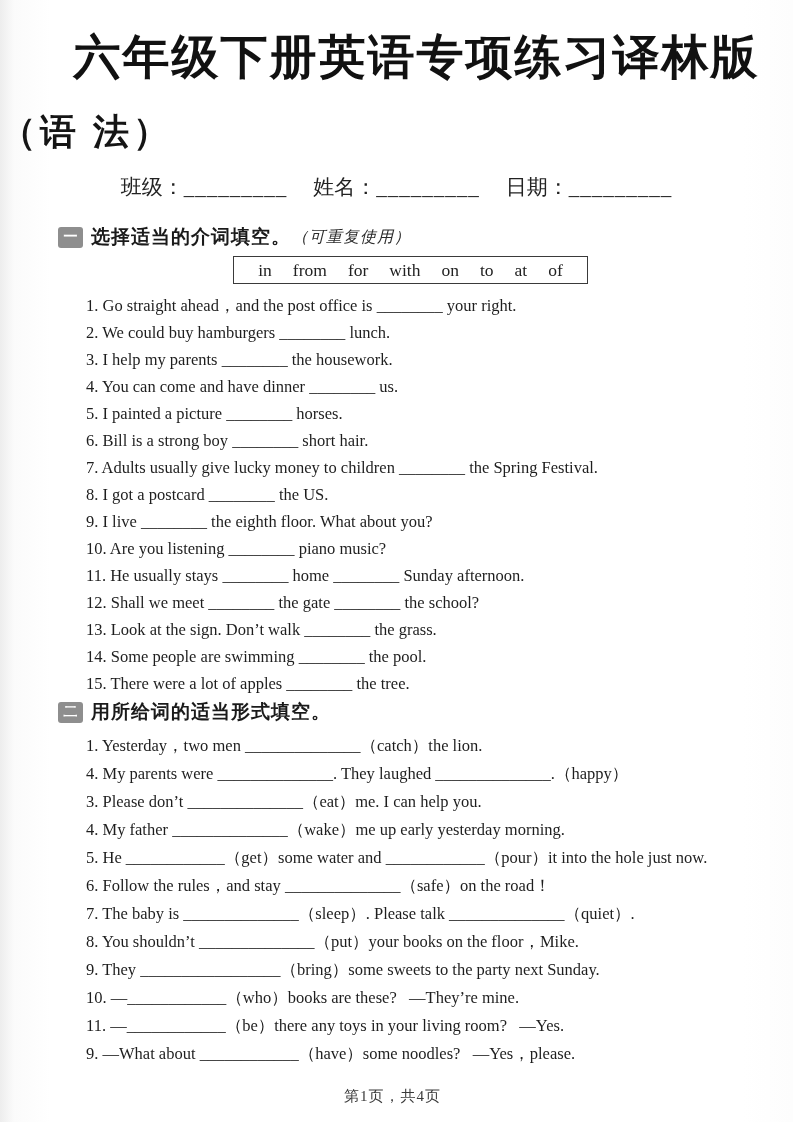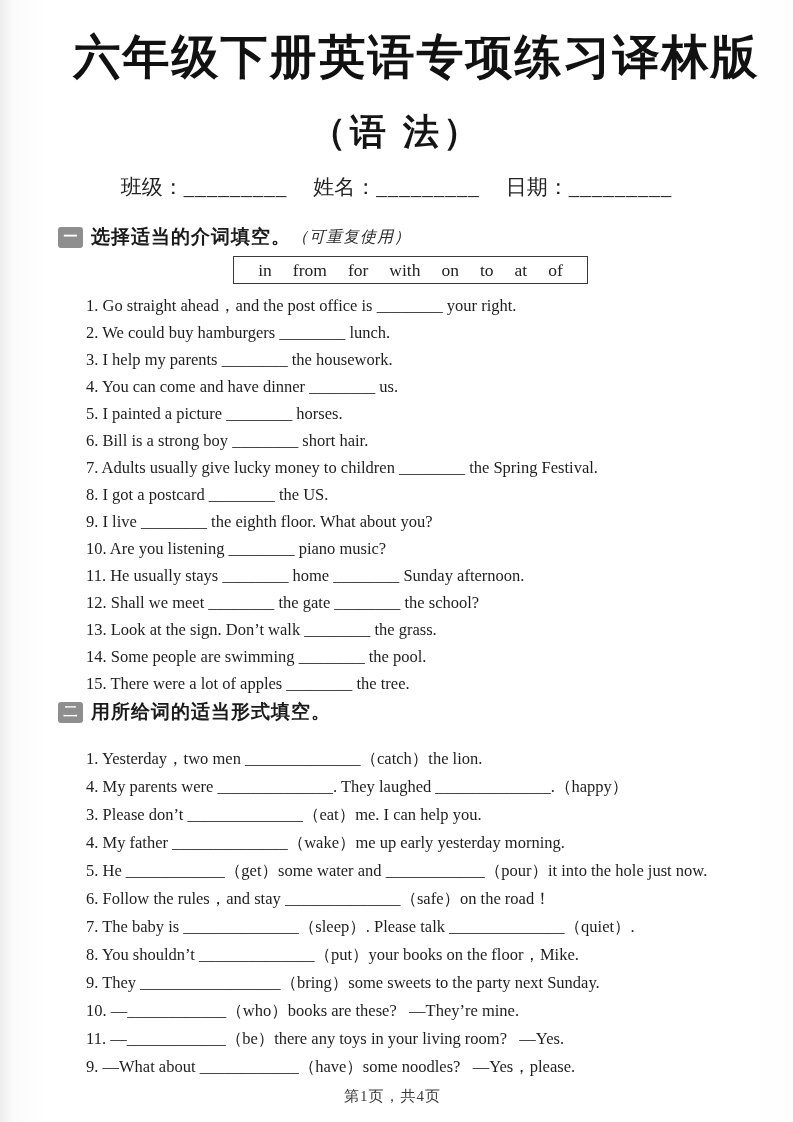--- a/index.html
+++ b/index.html
@@ -19,21 +19,21 @@
     text-align: center;
     font-size: 47px;
     line-height: 58px;
     font-weight: 700;
     letter-spacing: 2px;
     color: #111;
     padding-left: 40px;
   }
   .subtitle {
     margin-top: 24px;
-    text-align: center;
+    text-align: left;
     font-size: 36px;
     line-height: 44px;
     font-weight: 700;
     letter-spacing: 4px;
     color: #151515;
   }
   .info-row {
     margin-top: 18px;
     display: flex;
     justify-content: center;
@@ -86,21 +86,21 @@
     border: 1px solid #3a3a3a;
     padding: 2px 24px;
     display: flex;
     gap: 21px;
     font-size: 17.5px;
     line-height: 22px;
     color: #222;
     transform: translateX(14px);
   }
   .items { margin-top: 8px; padding-left: 86px; }
-  .items.second { margin-top: 20px; }
+  .items.second { margin-top: 7px; }
   .item {
     height: 27px;
     line-height: 27px;
     font-size: 16.5px;
     white-space: pre;
     color: #1e1e1e;
   }
   .items.second .item { height: 28px; line-height: 28px; }
   .footer {
     position: absolute;

